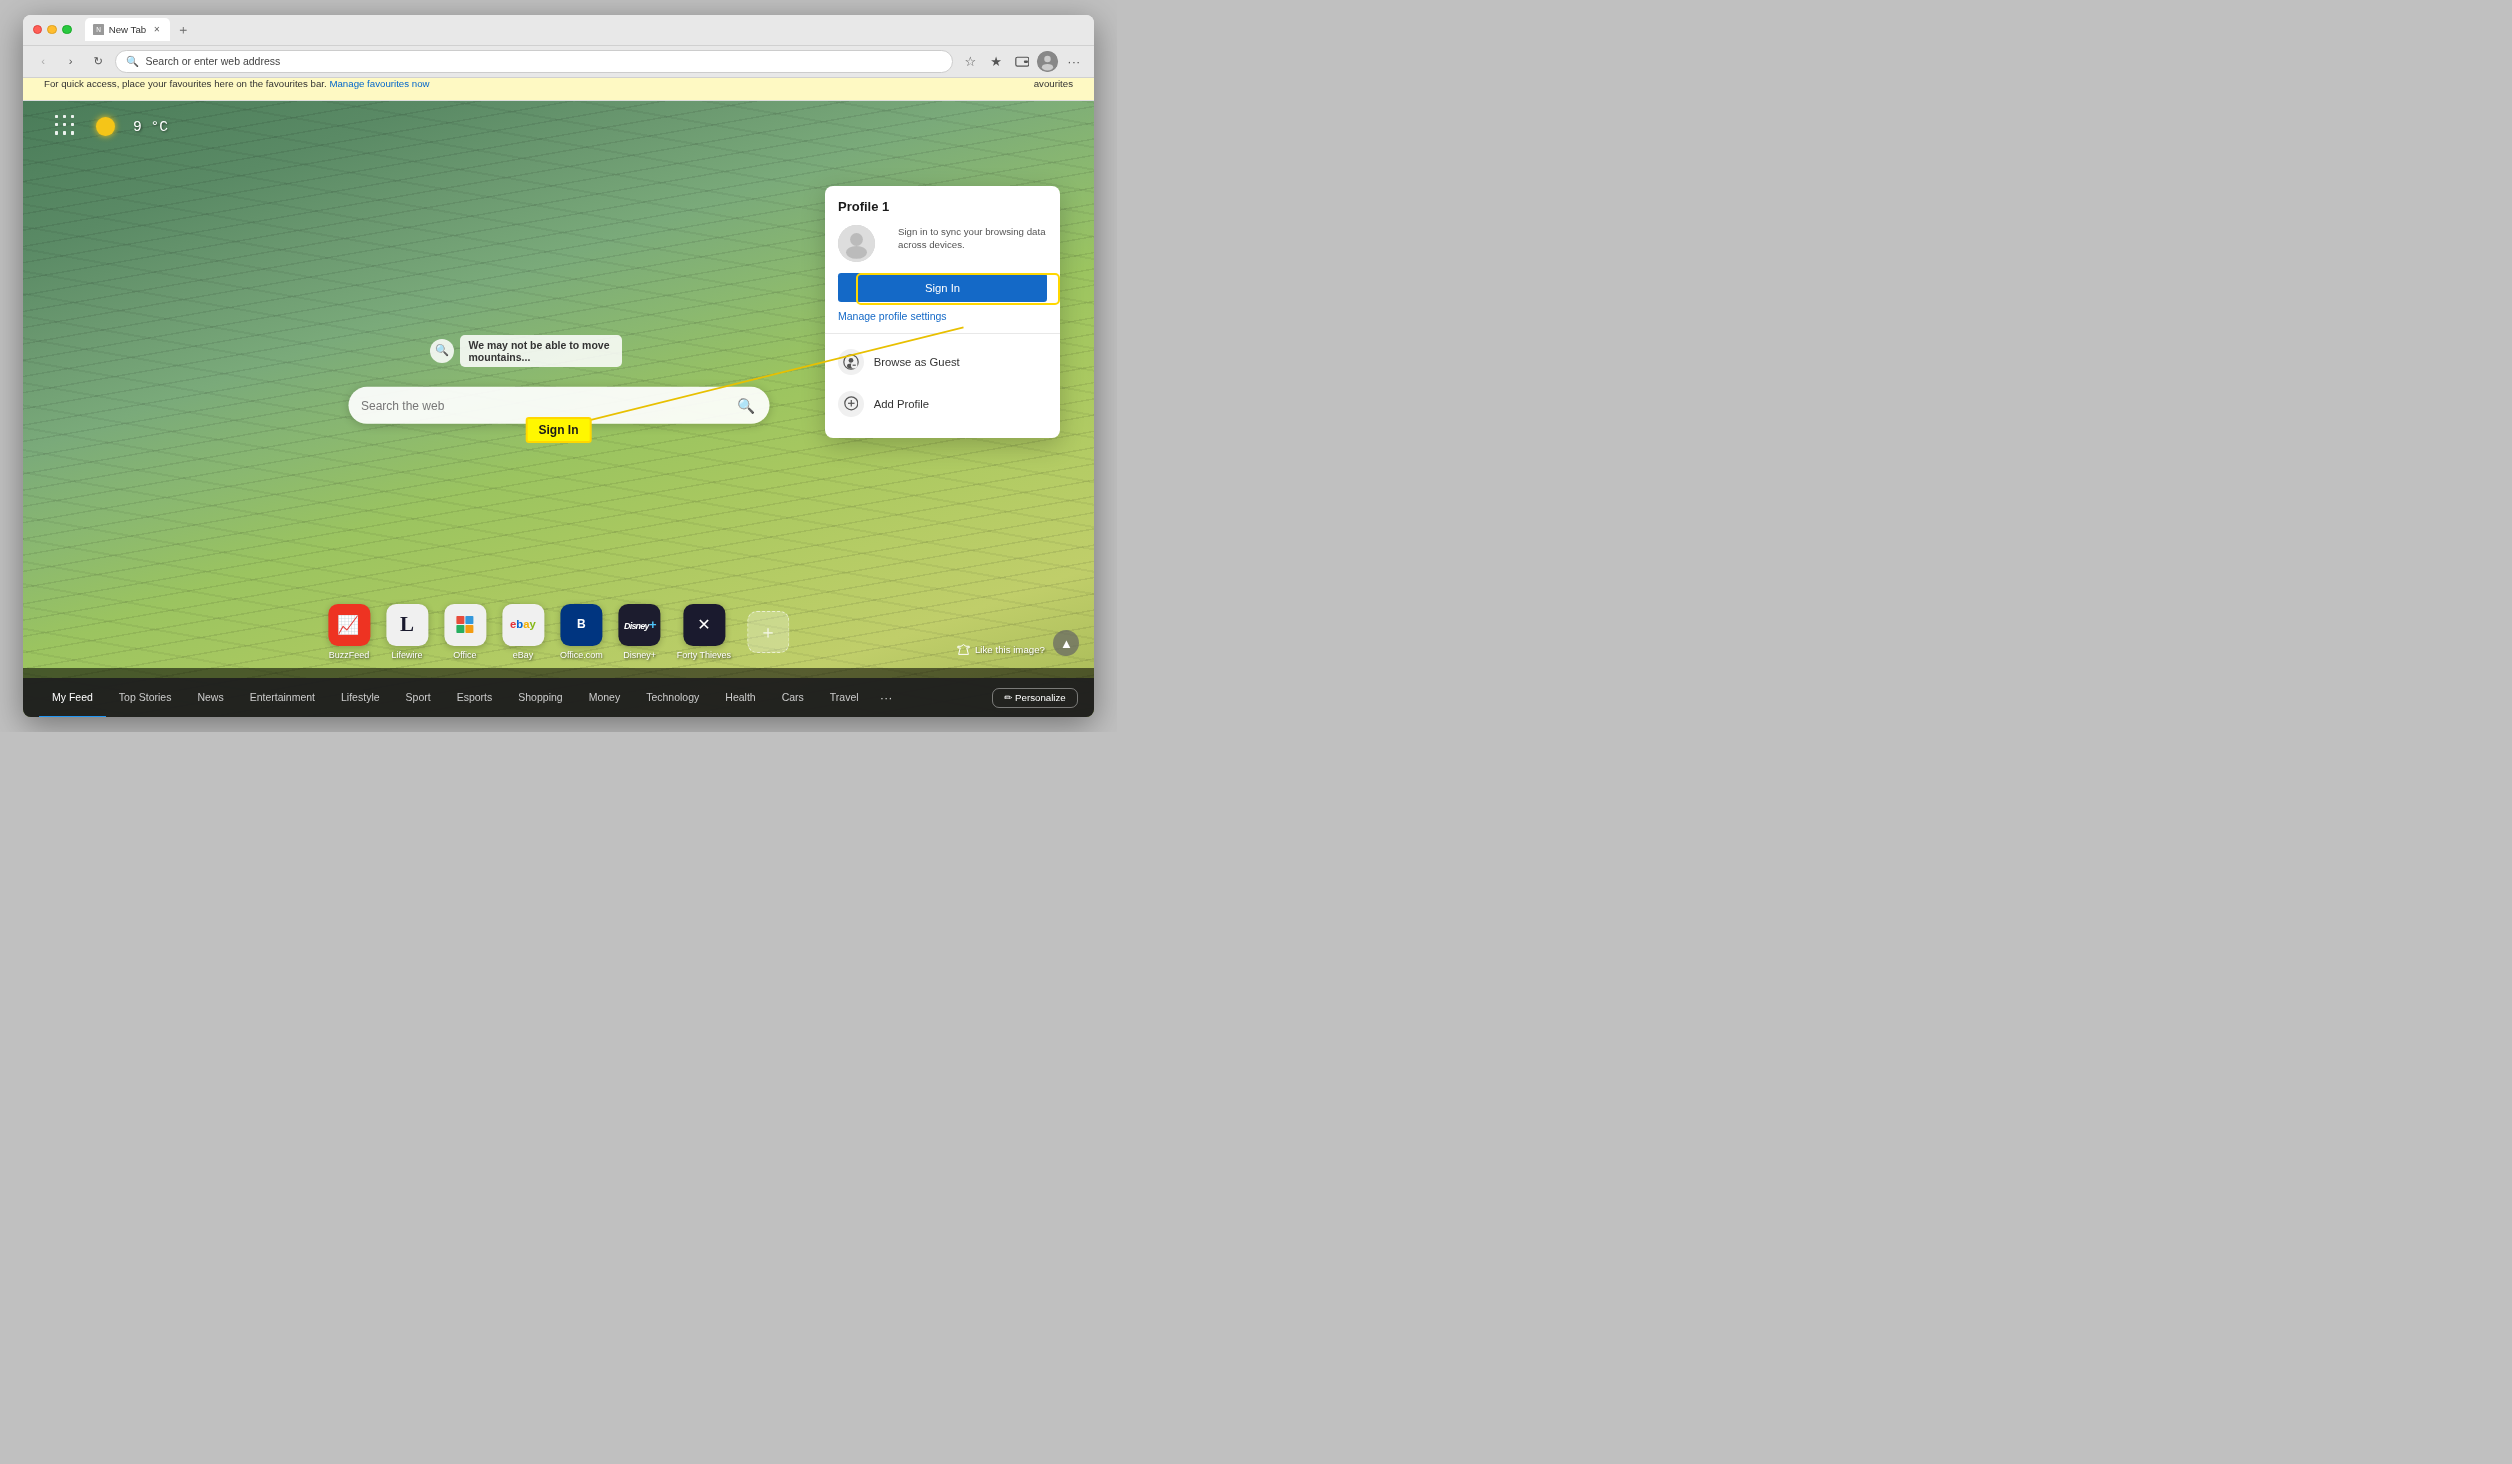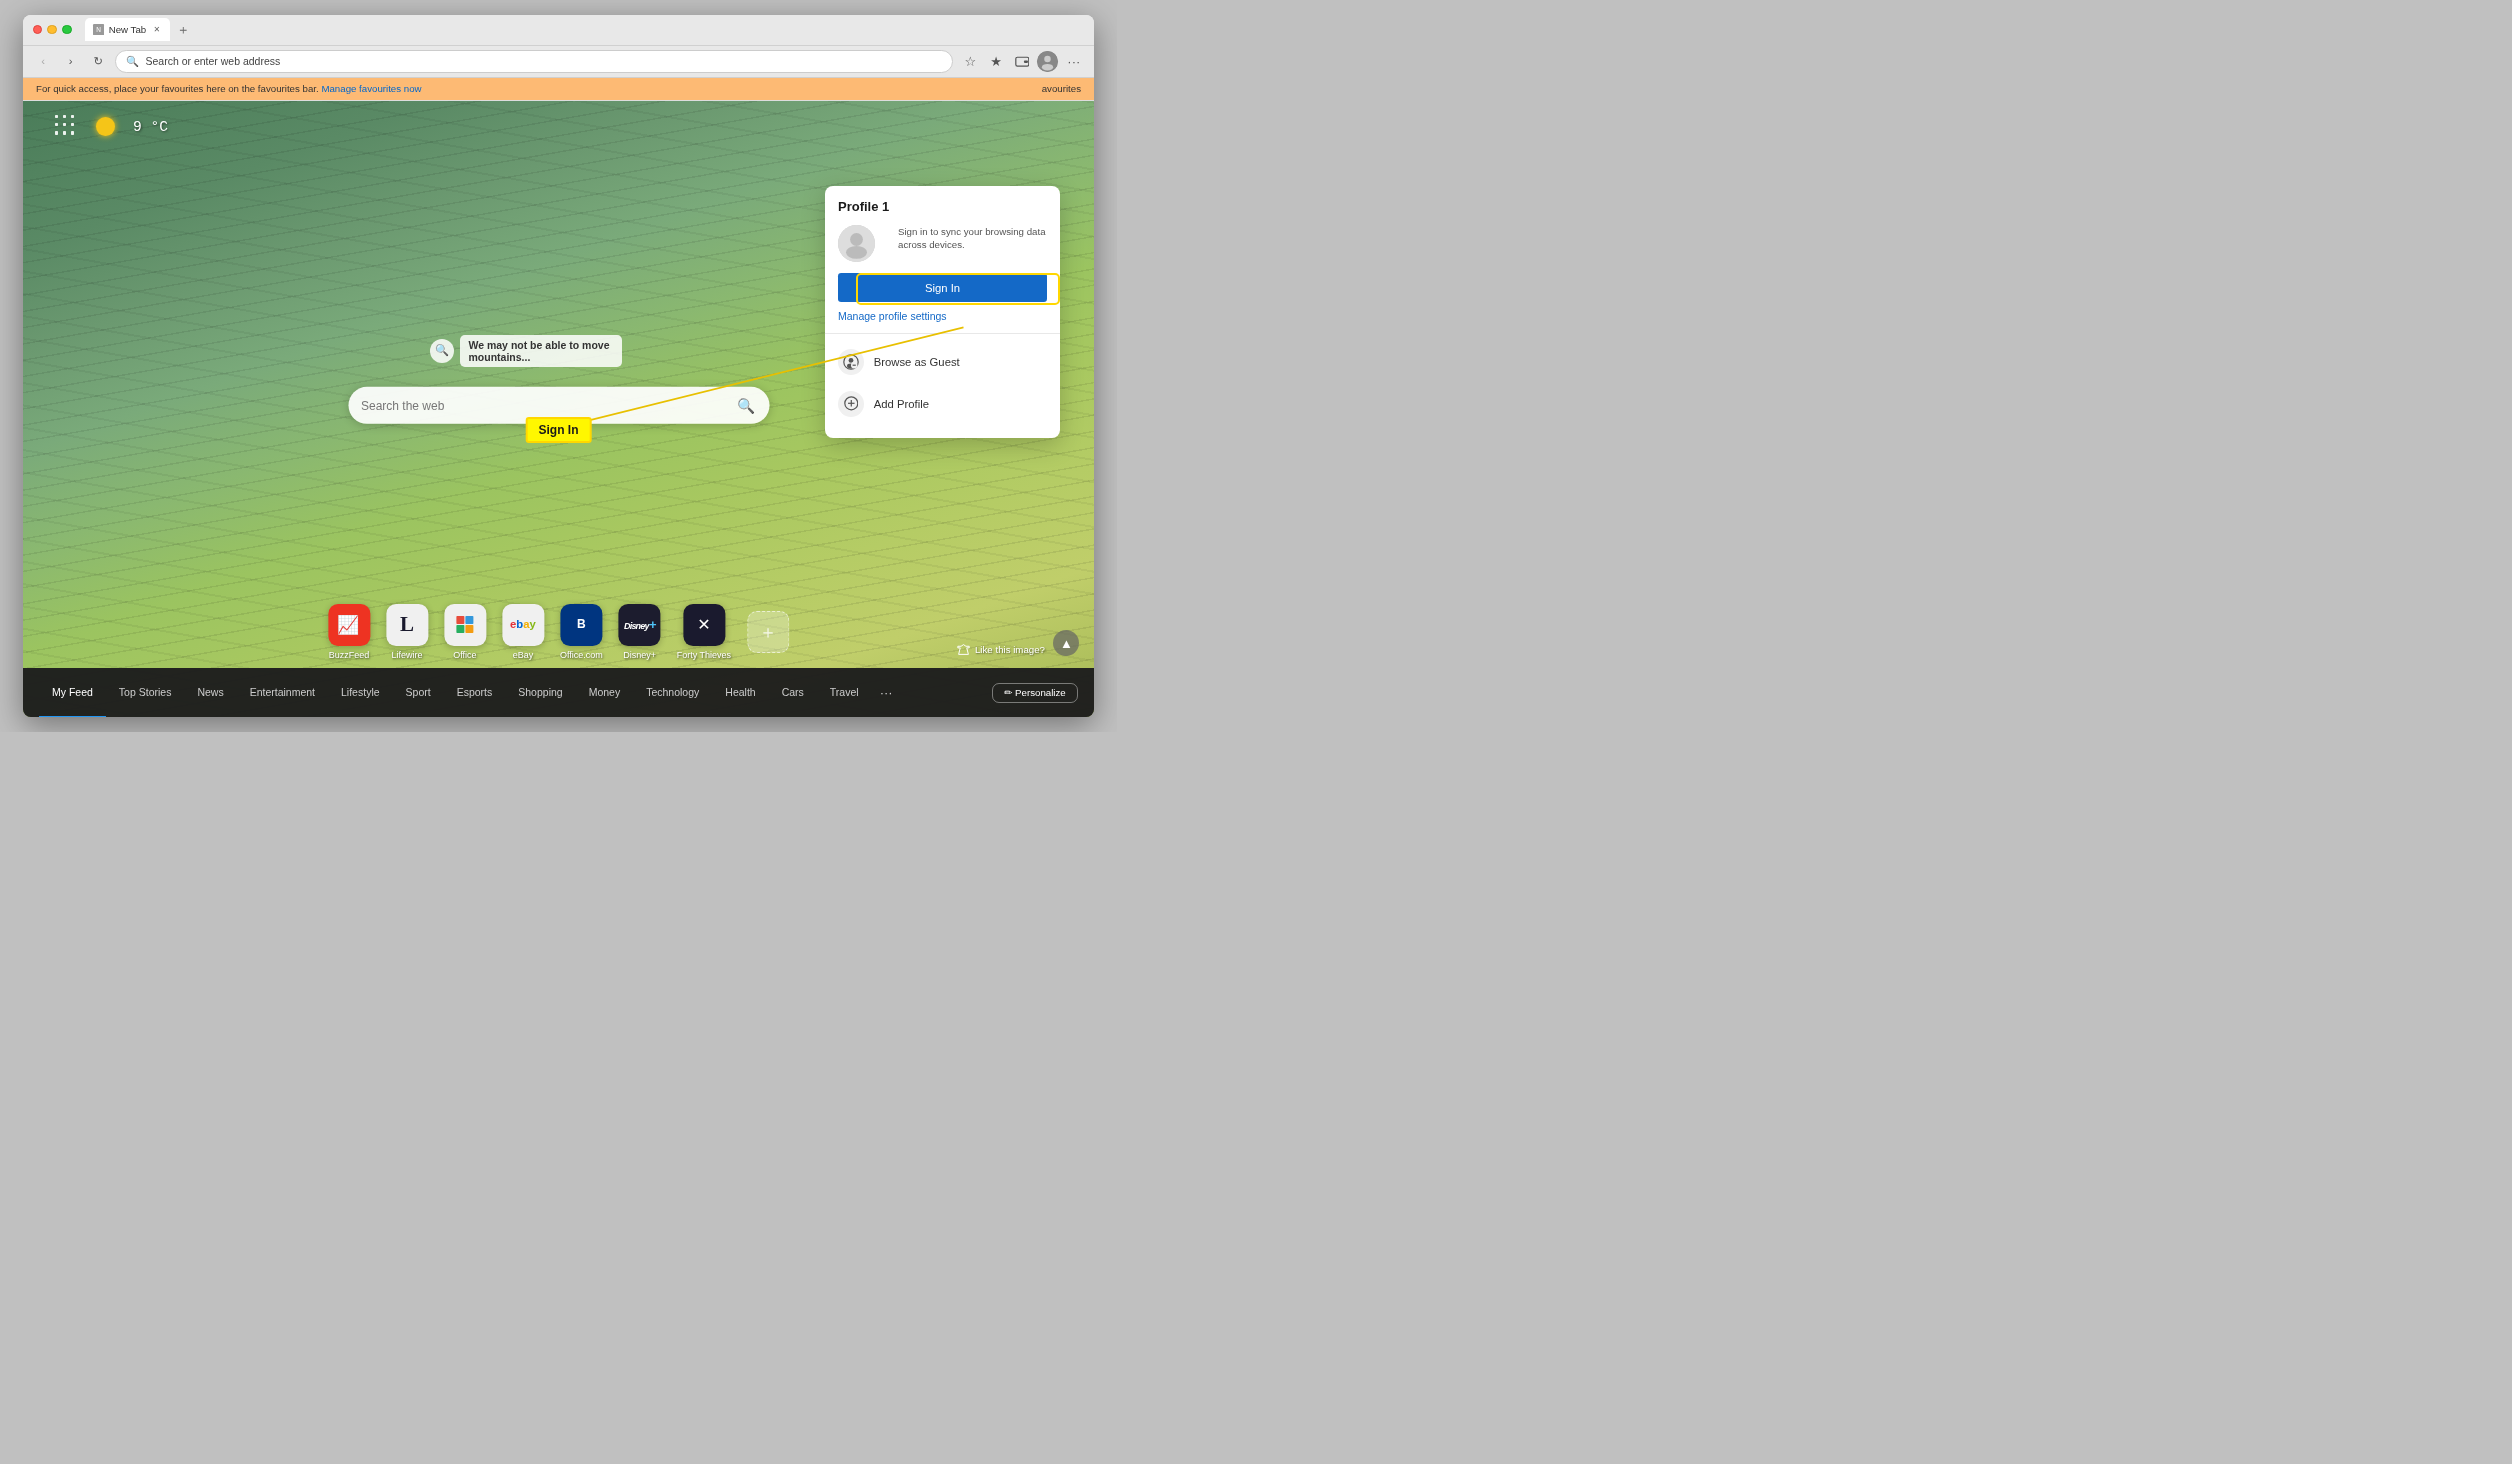--- a/index.html
+++ b/index.html
@@ -180,25 +180,24 @@
       background: #888;
       display: flex;
       align-items: center;
       justify-content: center;
       cursor: pointer;
       overflow: hidden;
     }
 
     
     .favourites-bar {
-      background: #fdba74;
+      background: #fef9c3;
       height: 23px;
       display: flex;
-      align-items: center;
-      padding: 0 13px;
+      padding: 0 21px;
       font-size: 9.7px;
       color: #333;
       border-bottom: 0.8px solid #ddd;
       flex-shrink: 0;
     }
 
     .favourites-bar a {
       color: #0066cc;
       text-decoration: none;
       font-size: 9.7px;
@@ -454,21 +453,21 @@
       cursor: pointer;
       text-shadow: 0.8px 0.8px 1.6px rgba(0,0,0,0.5);
     }
 
     
     .bottom-nav {
       position: absolute;
       bottom: 0;
       left: 0;
       right: 0;
-      height: 49px;
+      height: 39px;
       background: rgba(30,30,30,0.92);
       display: flex;
       align-items: center;
       padding: 0 16px;
       gap: 0;
     }
 
     .bottom-nav-item {
       padding: 0 13px;
       height: 100%;

